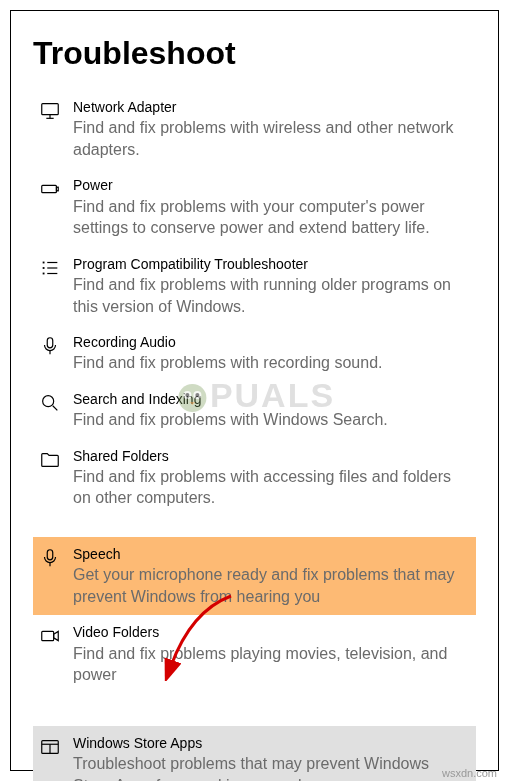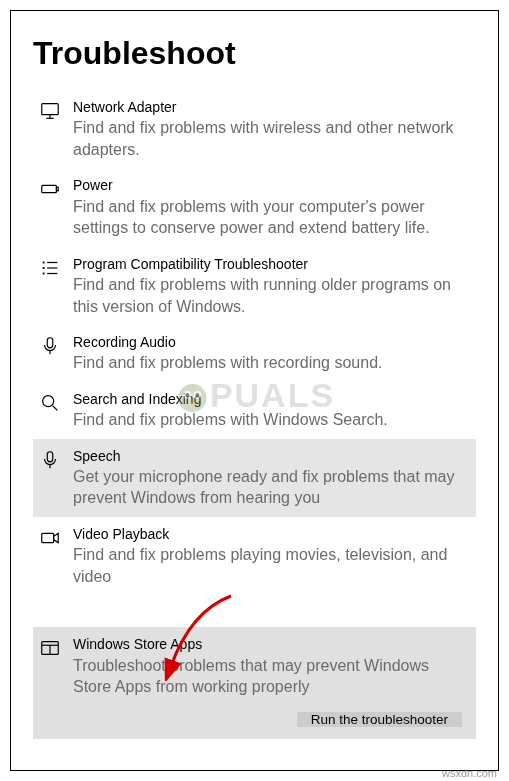--- a/index.html
+++ b/index.html
@@ -34,21 +34,22 @@
       display: flex;
       flex-direction: column;
     }
     .troubleshooter-item {
       display: flex;
       align-items: flex-end;
       padding: 8px 8px 8px 0;
       cursor: pointer;
     }
     .troubleshooter-item.selected {
-      background: #e5e5e5;
+      background: #fdba74;
+      margin-top: 20px;
     }
     .troubleshooter-item.expanded {
       background: #e0e0e0;
       flex-direction: column;
       padding-bottom: 12px;
       margin-top: 32px;
     }
     .item-row {
       display: flex;
       align-items: flex-start;
@@ -227,20 +228,33 @@
               <line x1="15" y1="15" x2="20" y2="20"></line>
             </svg>
         </div>
         <div class="text-col">
           <div class="item-title">Search and Indexing</div>
           <div class="item-desc">Find and fix problems with Windows Search.</div>
         </div>
       </div>
     </div>
 
+    <div class="troubleshooter-item">
+      <div class="item-row">
+        <div class="icon-col">
+          <svg viewBox="0 0 24 24">
+              <path d="M3 6a1 1 0 0 1 1-1h5l2 2h9a1 1 0 0 1 1 1v10a1 1 0 0 1-1 1H4a1 1 0 0 1-1-1V6z"></path>
+            </svg>
+        </div>
+        <div class="text-col">
+          <div class="item-title">Shared Folders</div>
+          <div class="item-desc">Find and fix problems with accessing files and folders on other computers.</div>
+        </div>
+      </div>
+    </div>
 
     <div class="troubleshooter-item selected">
       <div class="item-row">
         <div class="icon-col">
           <svg viewBox="0 0 24 24">
               <rect x="9" y="3" width="6" height="11" rx="3"></rect>
               <path d="M6 11a6 6 0 0 0 12 0"></path>
               <line x1="12" y1="17" x2="12" y2="21"></line>
             </svg>
         </div>
@@ -253,22 +267,22 @@
 
     <div class="troubleshooter-item">
       <div class="item-row">
         <div class="icon-col">
           <svg viewBox="0 0 24 24">
               <rect x="3" y="7" width="13" height="10" rx="1"></rect>
               <path d="M16 10l5-3v10l-5-3z"></path>
             </svg>
         </div>
         <div class="text-col">
-          <div class="item-title">Video Playback</div>
-          <div class="item-desc">Find and fix problems playing movies, television, and video</div>
+          <div class="item-title">Video Folders</div>
+          <div class="item-desc">Find and fix problems playing movies, television, and power</div>
         </div>
       </div>
     </div>
 
     <div class="troubleshooter-item expanded">
       <div class="item-row">
         <div class="icon-col">
           <svg viewBox="0 0 24 24">
               <rect x="3" y="5" width="18" height="14" rx="1"></rect>
               <line x1="3" y1="9" x2="21" y2="9"></line>

